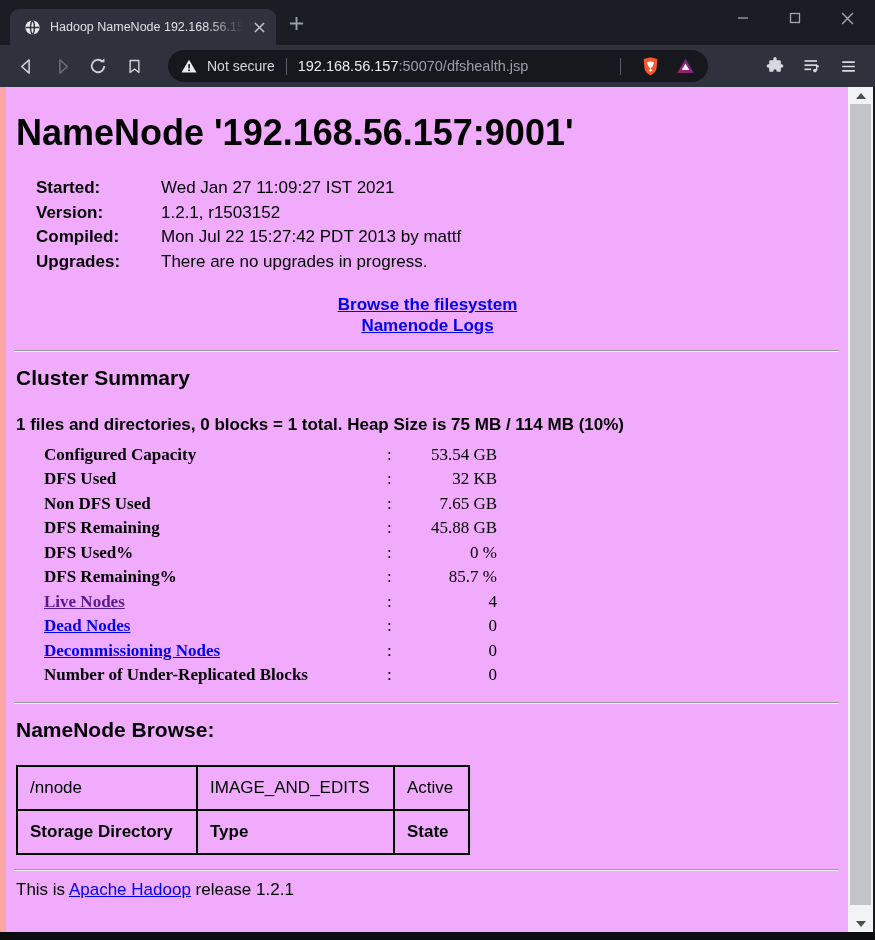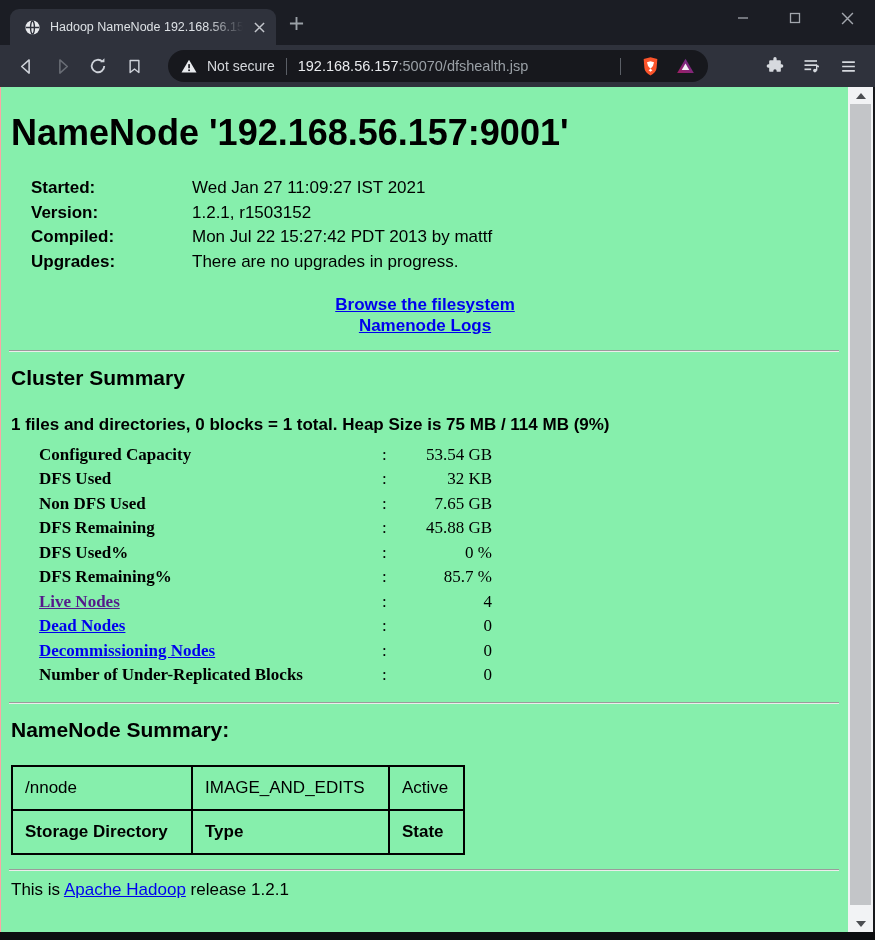--- a/index.html
+++ b/index.html
@@ -36,27 +36,27 @@
   .omni-notsecure { color:#d5d8dc; font-size:14px; white-space:nowrap; }
   .omni-sep { width:1px; height:17px; background:#5b5f66; margin:0 11px; flex:0 0 auto; }
   .omni-url { font-size:14.5px; white-space:nowrap; flex:1; overflow:hidden; }
   .omni-host { color:#e9ebee; }
   .omni-path { color:#9aa0a6; }
   .omni-ext { display:flex; align-items:center; gap:14px; margin-left:8px; }
   .toolbar-right { display:flex; align-items:center; gap:17px; margin-left:auto; margin-right:17px; }
   .tbicon { display:flex; align-items:center; justify-content:center; }
   
   .page {
-    position:absolute; top:87px; left:0; right:0; bottom:0; background:#86efac;
-    border-left:1px solid #fca5a5; padding:0 36px 0 10px; overflow:hidden;
+    position:absolute; top:87px; left:0; right:0; bottom:0; background:#f0abfc;
+    border-left:6px solid #fca5a5; padding:0 36px 0 10px; overflow:hidden;
     color:#000; font-size:17px;
   }
   h1.nn-title { font-size:36px; font-weight:bold; margin:25px 0 22px 0; letter-spacing:0; }
   .info-block { margin-left:20px; }
-  .info-row { display:flex; line-height:24.7px;gap:36px; }
+  .info-row { display:flex; line-height:24.7px; }
   .info-label { font-weight:bold; width:125px; flex:0 0 auto; }
   .toplinks { margin-top:19px; }
   .toplinks a { display:block; font-weight:bold; font-size:17px; line-height:21px;text-align:center; }
   a.lnk { color:#0000ee; text-decoration:underline; }
   a.lnk-visited { color:#551a8b; text-decoration:underline; }
   hr.rule { border:none; border-top:1px solid #9b9b9b; border-bottom:1px solid #ececec; height:0; margin:14px 0 0 -2px; }
   h3.section { font-size:21px; font-weight:bold; margin-top:14px; }
   .summary-line { font-weight:bold; margin-top:25px; }
   .stats { margin-left:28px; margin-top:8px;font-family:Liberation Serif, serif; }
   .stat-row { display:flex; line-height:24.5px; }
@@ -231,21 +231,21 @@
     </div>
 
     <div class="toplinks">
       <a href="#" class="lnk">Browse the filesystem</a>
       <a href="#" class="lnk">Namenode Logs</a>
     </div>
 
     <hr class="rule">
 
     <h3 class="section">Cluster Summary</h3>
-    <div class="summary-line">1 files and directories, 0 blocks = 1 total. Heap Size is 75 MB / 114 MB (9%)</div>
+    <div class="summary-line">1 files and directories, 0 blocks = 1 total. Heap Size is 75 MB / 114 MB (10%)</div>
 
     <div class="stats">
       <div class="stat-row">
           <span class="stat-label">Configured Capacity</span>
           <span class="stat-colon">:</span>
           <span class="stat-value">53.54 GB</span>
         </div>
       <div class="stat-row">
           <span class="stat-label">DFS Used</span>
           <span class="stat-colon">:</span>
@@ -288,21 +288,21 @@
         </div>
       <div class="stat-row">
           <span class="stat-label">Number of Under-Replicated Blocks</span>
           <span class="stat-colon">:</span>
           <span class="stat-value">0</span>
         </div>
     </div>
 
     <hr class="rule rule2">
 
-    <h3 class="section storage-heading">NameNode Summary:</h3>
+    <h3 class="section storage-heading">NameNode Browse:</h3>
 
     <table class="storage">
       <tbody>
           <tr>
         <td>/nnode</td>
         <td>IMAGE_AND_EDITS</td>
         <td>Active</td>
       </tr>
       <tr>
         <th class="col-dir">Storage Directory</th>

